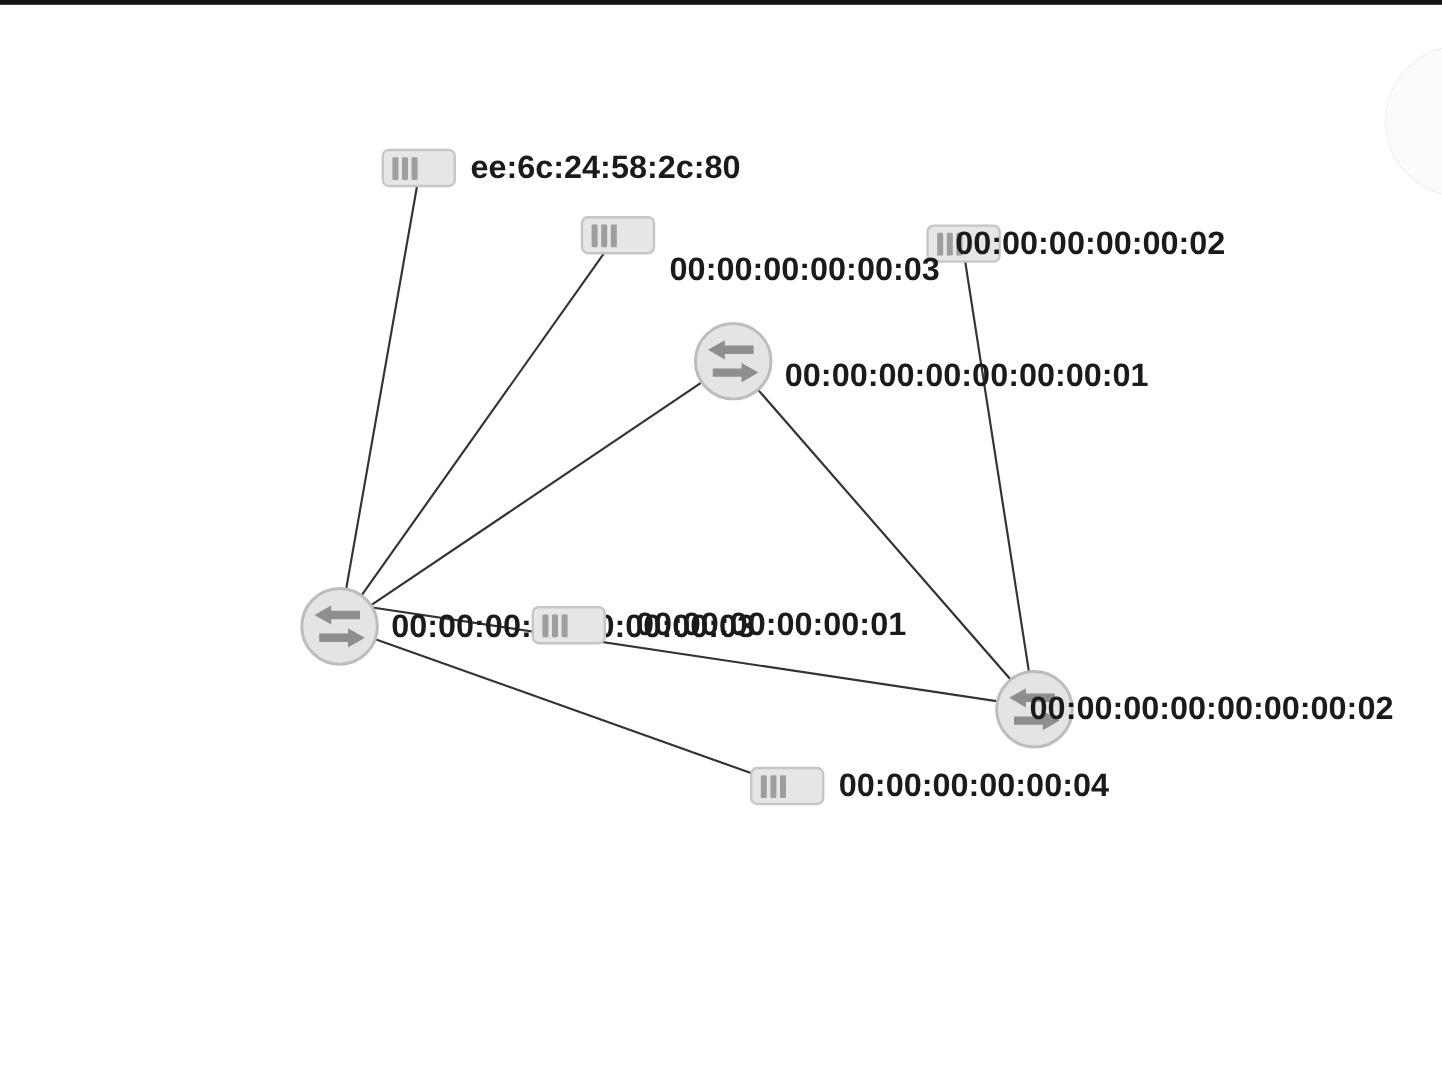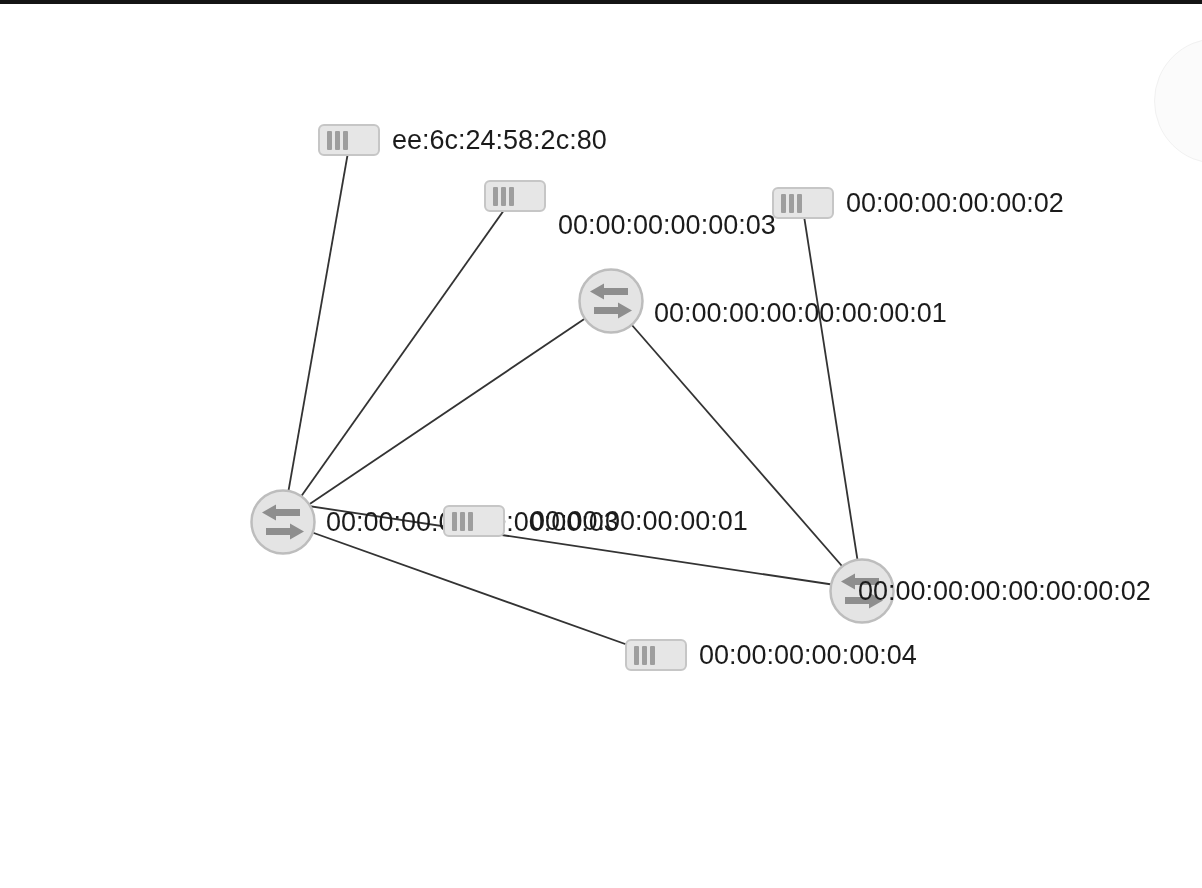--- a/index.html
+++ b/index.html
@@ -9,20 +9,21 @@
     height: 888px;
     background: #ffffff;
     overflow: hidden;
     font-family: "Liberation Sans", sans-serif;
   }
   .stage {
     position: relative;
     width: 1202px;
     height: 888px;
     background: #ffffff;
+    font-weight: bold;
   }
   .top-bar {
     position: absolute;
     left: 0; top: 0;
     width: 1202px;
     height: 4px;
     background: #141414;
     z-index: 10;
   }
   .corner-circle {
@@ -118,21 +119,21 @@
         </div>
       </div>
       <div class="node-label" style="left: 558px; top: 196px; margin-top: 29px;">00:00:00:00:00:03</div>
       <div class="node" style="left: 772px; top: 187px;">
         <div class="host-icon">
           <div class="bar"></div>
           <div class="bar"></div>
           <div class="bar"></div>
         </div>
       </div>
-      <div class="node-label" style="left: 846px; top: 203px;">00:00:00:00:00:02</div>
+      <div class="node-label" style="left: 796px; top: 203px;">00:00:00:00:00:02</div>
       <div class="node" style="left: 578px; top: 268px;">
         <div><svg class="switch-icon" viewBox="0 0 66 66" xmlns="http://www.w3.org/2000/svg">
             <circle cx="33" cy="33" r="31.5" fill="#e4e4e4" stroke="#bdbdbd" stroke-width="2.5"></circle>
             <path d="M50 20 L26 20 L26 15.5 L12 23.5 L26 31.5 L26 27 L50 27 Z" fill="#8e8e8e"></path>
             <path d="M16 39 L40 39 L40 34.5 L54 42.5 L40 50.5 L40 46 L16 46 Z" fill="#8e8e8e"></path>
           </svg></div>
       </div>
       <div class="node-label" style="left: 654px; top: 313px;">00:00:00:00:00:00:00:01</div>
       <div class="node behind" style="left: 250px; top: 489px;">
         <div><svg class="switch-icon" viewBox="0 0 66 66" xmlns="http://www.w3.org/2000/svg">

